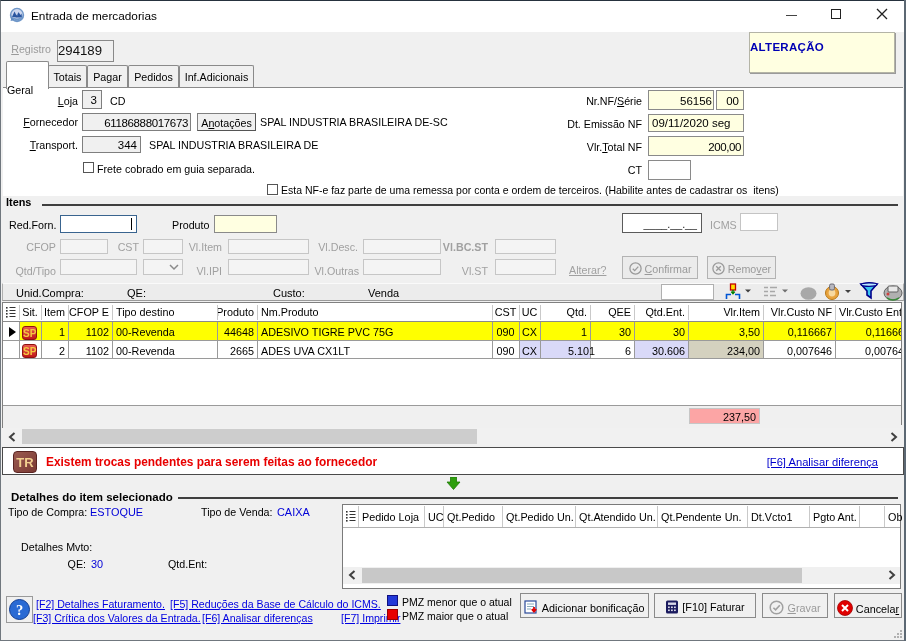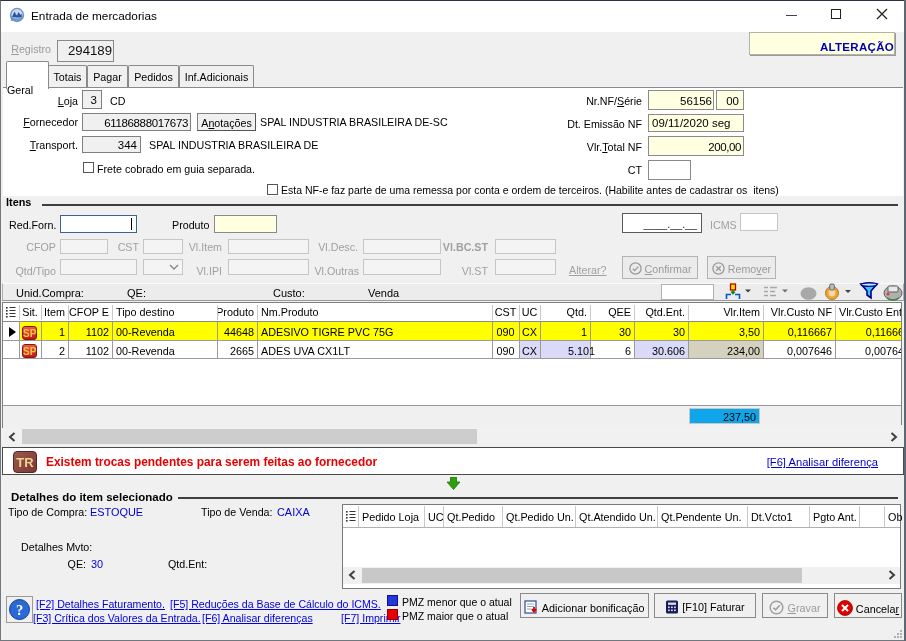--- a/index.html
+++ b/index.html
@@ -19,22 +19,22 @@
 <path d="M7.5 10.5 L9.5 5 L11.5 8 L12.5 6.5 L13 10.5 Z" fill="#2a56a0"></path>
 <path d="M2.5 9.5 Q8 13.5 13.5 9.5 Q12 13.2 8 13.2 Q4 13.2 2.5 9.5 Z" fill="#6e96c8"></path>
 </svg>
 <div class="t" style="left:31px;top:10px;font-size:11.8px;color:#000;font-weight:normal;">Entrada de mercadorias</div>
 <div class="a" style="left:786px;top:14.5px;width:11px;height:1.5px;background:#444"></div>
 <div class="a" style="left:831px;top:9px;width:10px;height:10px;border:1.4px solid #222"></div>
 <svg class="a" style="left:876px;top:8px" width="12" height="12" viewBox="0 0 12 12">
     <path d="M1 1 L11 11 M11 1 L1 11" stroke="#222" stroke-width="1.3"></path>
   </svg>
 <div class="t" style="right:855px;top:44px;font-size:10.7px;color:#9a9a9a;font-weight:normal;"><u>R</u>egistro</div>
-<div class="a" style="left:57px;top:40px;width:57px;height:22px;background:#f0f0f0;border:1px solid #898989;color:#111;font-size:13.2px;text-align:right;padding:2px 1px 0 0">294189</div>
-<div class="a" style="left:749px;top:32px;width:146px;height:23px;background:#ffffe1;border:1px solid #b4b4a6;box-shadow:1px 1px 0 #9a9a9a;color:#0000b4;font-weight:bold;font-size:11.5px;text-align:right;padding-top:8px;letter-spacing:.3px">ALTERAÇÃO</div>
+<div class="a" style="left:57px;top:40px;width:57px;height:22px;background:#f0f0f0;border:1px solid #898989;color:#111;font-size:13.2px;padding:2px 1px 0 0">294189</div>
+<div class="a" style="left:749px;top:32px;width:146px;height:41px;background:#ffffe1;border:1px solid #b4b4a6;box-shadow:1px 1px 0 #9a9a9a;color:#0000b4;font-weight:bold;font-size:11.5px;text-align:left;padding-top:8px;letter-spacing:.3px">ALTERAÇÃO</div>
 <div class="a" style="left:48px;top:65px;width:39px;height:22px;background:#f0f0f0;border:1px solid #8a8a8a;border-bottom:none;border-radius:2px 2px 0 0;font-size:10.7px;text-align:center;padding-top:5px;color:#000">Totais</div>
 <div class="a" style="left:87px;top:65px;width:41px;height:22px;background:#f0f0f0;border:1px solid #8a8a8a;border-bottom:none;border-radius:2px 2px 0 0;font-size:10.7px;text-align:center;padding-top:5px;color:#000">Pagar</div>
 <div class="a" style="left:128px;top:65px;width:51px;height:22px;background:#f0f0f0;border:1px solid #8a8a8a;border-bottom:none;border-radius:2px 2px 0 0;font-size:10.7px;text-align:center;padding-top:5px;color:#000">Pedidos</div>
 <div class="a" style="left:179px;top:65px;width:75px;height:22px;background:#f0f0f0;border:1px solid #8a8a8a;border-bottom:none;border-radius:2px 2px 0 0;font-size:10.7px;text-align:center;padding-top:5px;color:#000">Inf.Adicionais</div>
 <div class="a" style="left:3px;top:87px;width:900px;height:109px;background:#fff;border-top:1px solid #8a8a8a"></div>
 <div class="a" style="left:6px;top:61px;width:43px;height:28px;background:#fff;border:1px solid #8a8a8a;border-bottom:none;border-radius:2px 2px 0 0;font-size:10.7px;text-align:left;padding-top:22px;color:#000;z-index:3">Geral</div>
 <div class="t" style="right:828px;top:96px;font-size:10.7px;color:#000;font-weight:normal;"><u>L</u>oja</div>
 <div class="a" style="left:82px;top:90px;width:20px;height:19px;background:#f0f0f0;border:1px solid #7f7f7f;font-size:11.5px;text-align:right;padding:3px 4px 0 0;color:#000">3</div>
 <div class="t" style="left:110px;top:96px;font-size:10.7px;color:#000;font-weight:normal;">CD</div>
 <div class="t" style="right:828px;top:117px;font-size:10.7px;color:#000;font-weight:normal;"><u>F</u>ornecedor</div>
@@ -227,21 +227,21 @@
 <div class="t" style="right:74px;top:345.5px;font-size:10.8px;color:#000">0,007646</div>
 <div class="t" style="left:835px;top:345.5px;width:66px;overflow:hidden;font-size:10.8px"><span style="float:right;margin-right:-9px">0,007647</span></div>
 <div class="a" style="left:22px;top:326px;width:15px;height:14px;background:linear-gradient(#e85a50,#c01818);border:1px solid #901010;border-radius:3px;color:#f5c840;font-size:10px;font-weight:bold;text-align:center;padding-top:1px">SP</div>
 <div class="a" style="left:22px;top:344px;width:15px;height:14px;background:linear-gradient(#e85a50,#c01818);border:1px solid #901010;border-radius:3px;color:#f5c840;font-size:10px;font-weight:bold;text-align:center;padding-top:1px">SP</div>
 <svg class="a" style="left:8px;top:327px" width="8" height="10" viewBox="0 0 8 10">
     <path d="M1 0 L8 5 L1 10 Z" fill="#000"></path>
   </svg>
 <div class="a" style="left:3px;top:359px;width:898px;height:46px;background:#fff"></div>
 <div class="a" style="left:901px;top:358px;width:1px;height:47px;background:#808080"></div>
 <div class="a" style="left:3px;top:405px;width:898px;height:20px;background:#f0f0f0;border-top:1px solid #9a9a9a"></div>
-<div class="a" style="left:689px;top:408px;width:71px;height:16px;background:#0ea5e9;border:1px solid #c6c6c6;font-size:10.8px;color:#000;text-align:right;padding:2px 3px 0 0">237,50</div>
+<div class="a" style="left:689px;top:408px;width:71px;height:16px;background:#fca5a5;border:1px solid #c6c6c6;font-size:10.8px;color:#000;text-align:right;padding:2px 3px 0 0">237,50</div>
 <div class="a" style="left:2px;top:428px;width:902px;height:17px;background:#f1f1f1"></div>
 <div class="a" style="left:22px;top:429px;width:455px;height:15px;background:#cdcdcd"></div>
 <svg class="a" style="left:8px;top:432px" width="8" height="10" viewBox="0 0 8 10">
     <path d="M6.5 1 L2 5 L6.5 9" fill="none" stroke="#404040" stroke-width="2"></path>
   </svg>
 <svg class="a" style="left:890px;top:432px" width="8" height="10" viewBox="0 0 8 10">
     <path d="M1.5 1 L6 5 L1.5 9" fill="none" stroke="#404040" stroke-width="2"></path>
   </svg>
 <div class="a" style="left:2px;top:447px;width:902px;height:28px;background:#fff;border:1px solid #4a4a4a"></div>
 <div class="a" style="left:13px;top:451px;width:24px;height:22px;background:linear-gradient(135deg,#9a5a50,#7a3a34);border:1.5px solid #5a2422;border-radius:4px;color:#f2d090;font-size:13px;font-weight:bold;text-align:center;padding-top:3px">TR</div>

